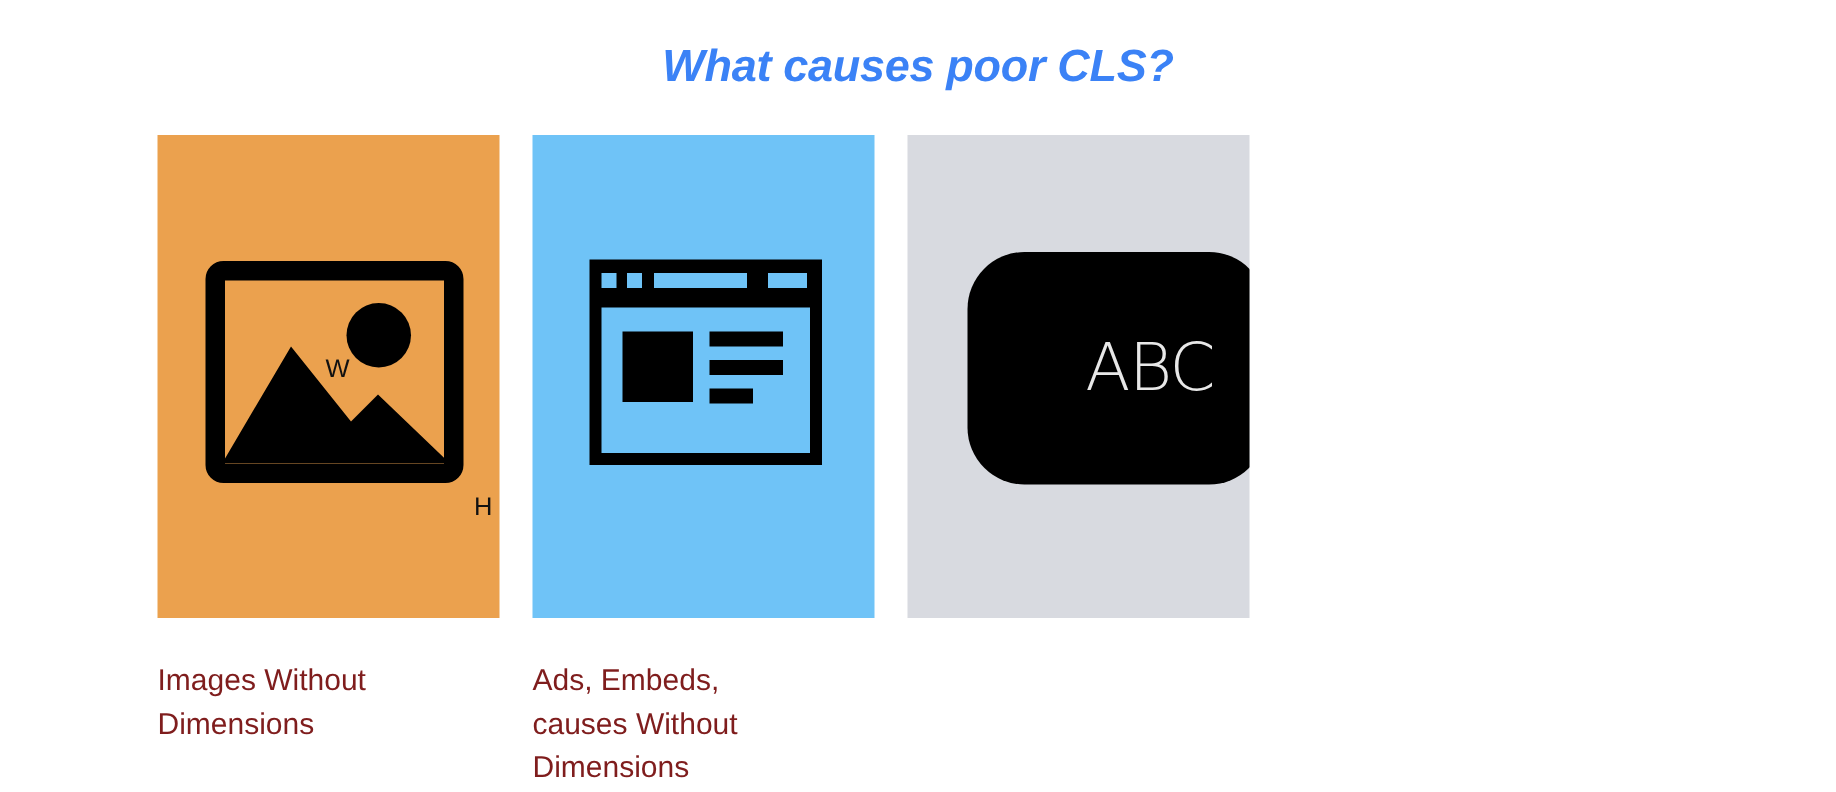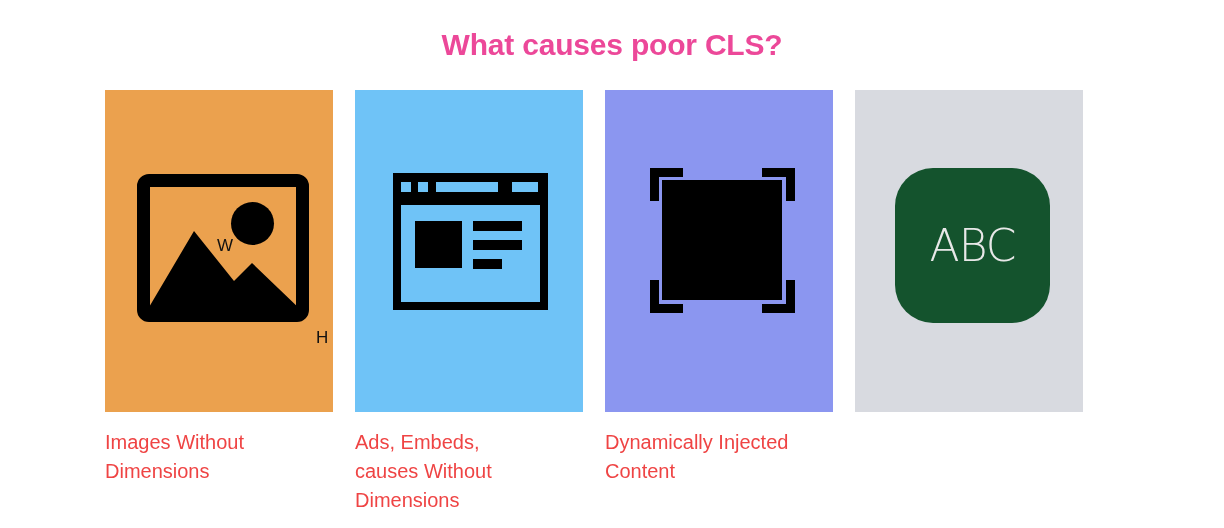--- a/index.html
+++ b/index.html
@@ -50,24 +50,24 @@
   }
 
   .card-art {
     position: relative;
     width: 228px;
     height: 322px;
     overflow: hidden;
   }
 
   .card-caption {
-    margin-top: 16px;
+    margin-top: 28px;
     font-size: 20px;
     line-height: 1.45;
-    color: #ef4444;
+    color: #7f1d1d;
     font-weight: normal;
     white-space: pre-line;
   }
 
   
   .img-frame {
     position: absolute;
     left: 32px;
     top: 84px;
     width: 172px;
@@ -204,40 +204,41 @@
   .corner.bl { left: 0;  bottom: 0; border-bottom-width: 9px; border-left-width: 9px; }
   .corner.br { right: 0; bottom: 0; border-bottom-width: 9px; border-right-width: 9px; }
 
   
   .font-tile {
     position: absolute;
     left: 40px;
     top: 78px;
     width: 155px;
     height: 155px;
-    background: #14532d;
+    background: #000000;
     border-radius: 38px;
     display: flex;
     align-items: center;
     justify-content: center;
+    padding-left: 44px;
   }
   .font-abc {
     color: #e8e8e8;
     font-size: 44px;
     font-weight: 300;
     letter-spacing: -1px;
     font-family: "DejaVu Sans", sans-serif;
   }
 </style>
 </head>
 <body style="background: rgb(255, 255, 255);">
 
 <div class="slide">
 
-  <div class="slide-title" style="color: #ec4899;">What causes poor CLS?</div>
+  <div class="slide-title" style="color: #3b82f6; font-style: italic;">What causes poor CLS?</div>
 
   <div class="cards">
 
     <div class="card">
       <div class="card-art" id="art0" style="background: rgb(235, 161, 78);">
 
         <div class="dim-w">W</div>
         <div class="dim-h">H</div>
 
         <div class="img-frame">
@@ -266,33 +267,20 @@
             <div class="bd-line l2"></div>
             <div class="bd-line l3"></div>
           </div>
         </div>
       </div>
       <div class="card-caption">Ads, Embeds,
 causes Without
 Dimensions</div>
     </div>
 
-    <div class="card">
-      <div class="card-art" id="art2" style="background: rgb(139, 150, 240);">
-        <div class="inject-wrap">
-          <div class="corner tl"></div>
-          <div class="corner tr"></div>
-          <div class="corner bl"></div>
-          <div class="corner br"></div>
-          <div class="inject-square"></div>
-        </div>
-      </div>
-      <div class="card-caption">Dynamically Injected
-Content</div>
-    </div>
 
     <div class="card">
       <div class="card-art" id="art3" style="background: rgb(216, 218, 224);">
         <div class="font-tile">
           <span class="font-abc">ABC</span>
         </div>
       </div>
     </div>
 
   </div>

